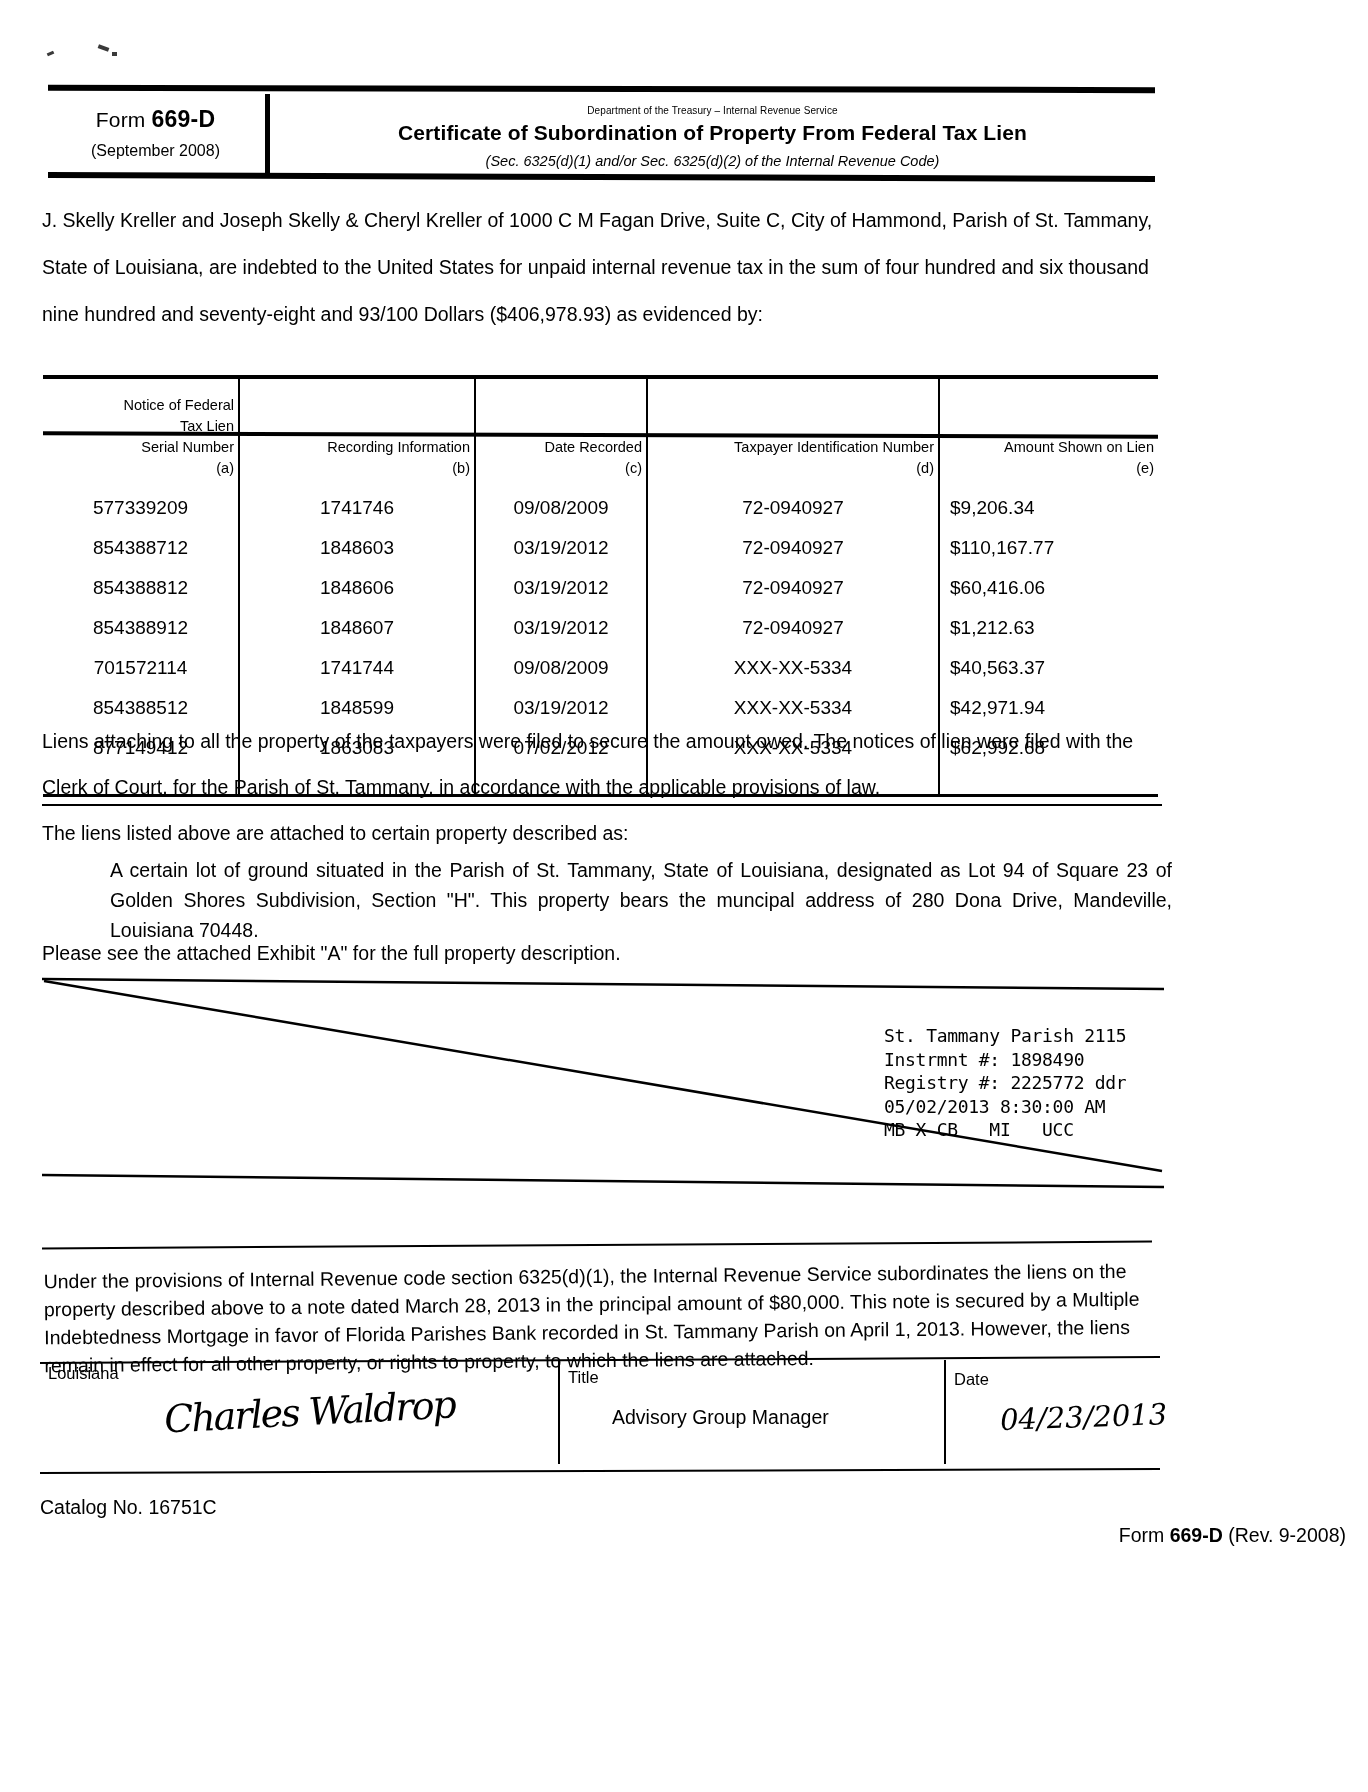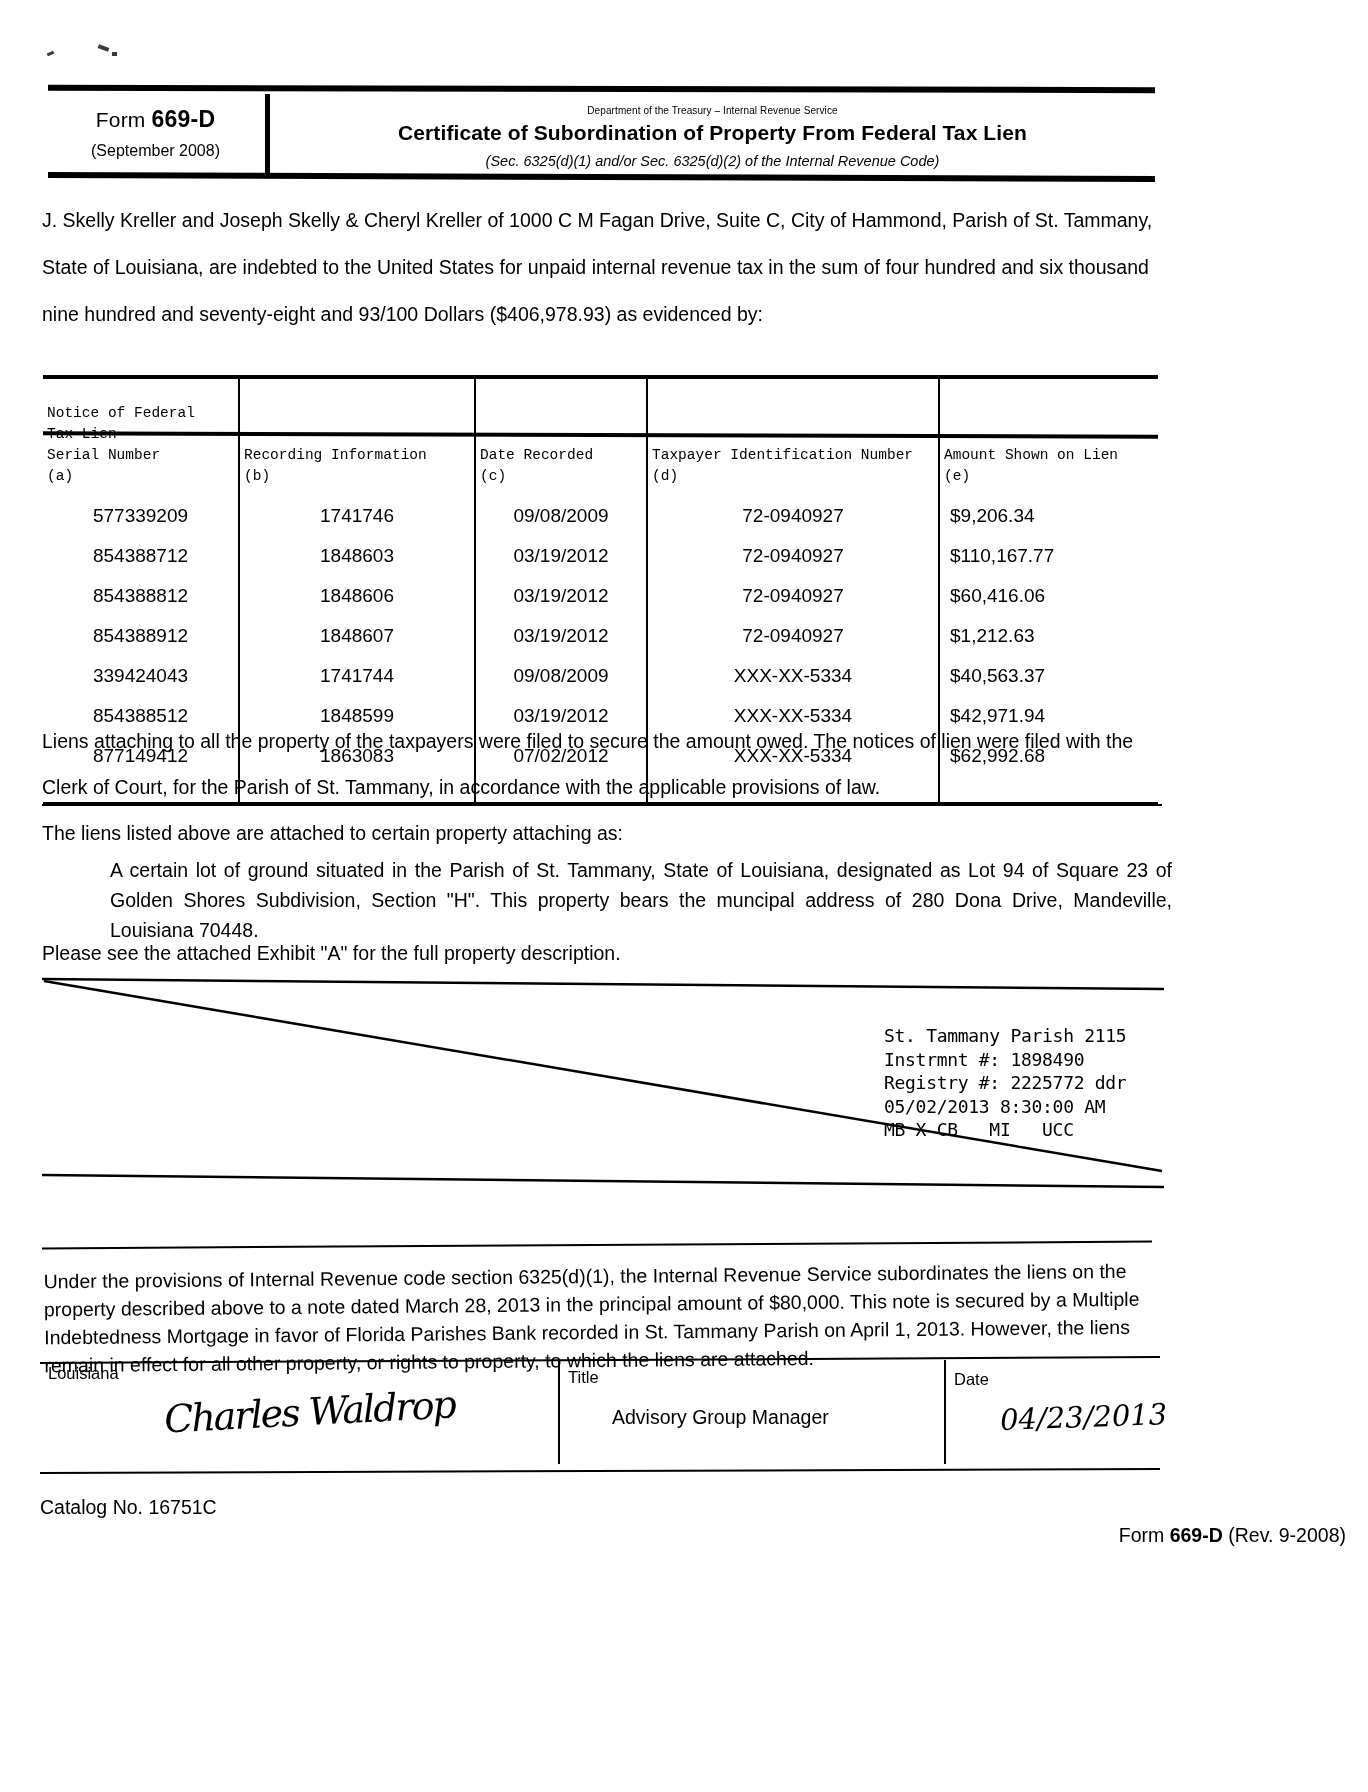--- a/index.html
+++ b/index.html
@@ -117,24 +117,23 @@
   table.lien {
     width: 100%;
     border-collapse: collapse;
     table-layout: fixed;
   }
   table.lien th {
     font-weight: normal;
     font-size: 14.5px;
     line-height: 21px;
     vertical-align: bottom;
-    padding: 24px 4px 9px 4px;
-    text-align: left;
+    padding: 16px 4px 9px 4px;
+    text-align: right;
     border-right: 2px solid #000;
-    font-family: Liberation Mono, monospace;
   }
   table.lien th:last-child { border-right: none; }
   table.lien td {
     font-size: 19px;
     padding: 9px 10px;
     text-align: center;
     border-right: 2px solid #000;
     white-space: nowrap;
   }
   table.lien td:last-child { border-right: none; text-align: left; padding-right: 18px; }
@@ -366,21 +365,21 @@
           <td>$60,416.06</td>
         </tr>
         <tr>
           <td>854388912</td>
           <td>1848607</td>
           <td>03/19/2012</td>
           <td>72-0940927</td>
           <td>$1,212.63</td>
         </tr>
         <tr>
-          <td>339424043</td>
+          <td>701572114</td>
           <td>1741744</td>
           <td>09/08/2009</td>
           <td>XXX-XX-5334</td>
           <td>$40,563.37</td>
         </tr>
         <tr>
           <td>854388512</td>
           <td>1848599</td>
           <td>03/19/2012</td>
           <td>XXX-XX-5334</td>
@@ -404,21 +403,21 @@
     </table>
     <div class="tbl-rule thin"></div>
   </div>
 
   <div class="rule-plain" style="left:43px; top:433px; width:1115px; height:4px; transform:rotate(0.18deg);"></div>
 
   <div class="liens-para">Liens attaching to all the property of the taxpayers were filed to secure the amount owed.  The notices of lien were filed with the Clerk of Court, for the Parish of St. Tammany, in accordance with the applicable provisions of law.</div>
 
   <div class="rule-plain" style="left:42px; top:804px; width:1120px;"></div>
 
-  <div class="attach-label">The liens listed above are attached to certain property attaching as:</div>
+  <div class="attach-label">The liens listed above are attached to certain property described as:</div>
   <div class="property-desc">A certain lot of ground situated in the Parish of St. Tammany, State of Louisiana, designated as Lot 94 of Square 23 of Golden Shores Subdivision, Section "H".   This property bears the muncipal address of 280 Dona Drive, Mandeville, Louisiana 70448.</div>
   <div class="exhibit-line">Please see the attached Exhibit "A" for the full property description.</div>
 
   <div class="void-box">
     <svg width="1122" height="230" viewBox="0 0 1122 230">
       <line x1="0" y1="4" x2="1122" y2="14" stroke="#000" stroke-width="2.5"></line>
       <line x1="2" y1="6" x2="1120" y2="196" stroke="#000" stroke-width="2.5"></line>
       <line x1="0" y1="200" x2="1122" y2="212" stroke="#000" stroke-width="2.5"></line>
     </svg>
   </div>

